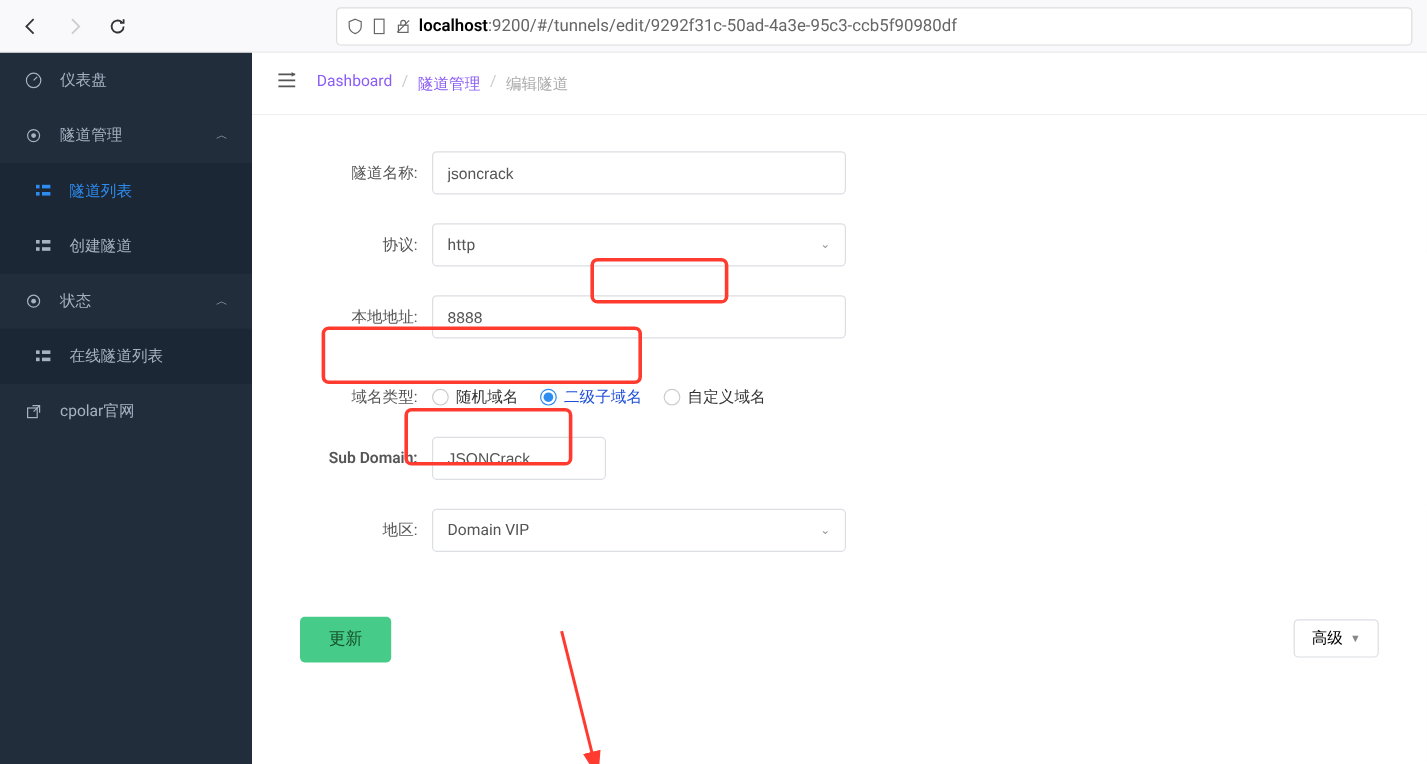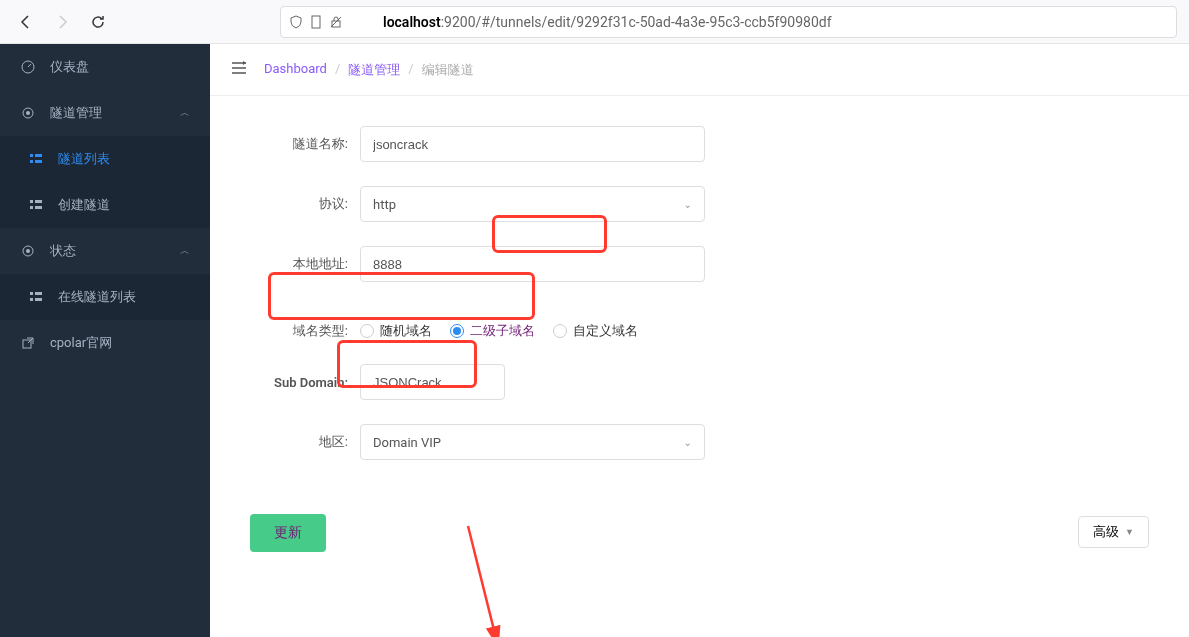--- a/index.html
+++ b/index.html
@@ -4,21 +4,21 @@
   <style>
     * { margin: 0; padding: 0; box-sizing: border-box; }
     body { font-family: -apple-system, BlinkMacSystemFont, "Segoe UI", Roboto, Arial, sans-serif; font-size: 14px; color: #333; background: #fff; }
     
     
     .browser-bar { height: 44px; display: flex; align-items: center; padding: 0 12px; background: #f9f9fb; border-bottom: 1px solid #e5e5e5; gap: 8px; }
     .nav-btn { width: 28px; height: 28px; display: flex; align-items: center; justify-content: center; color: #555; cursor: pointer; border-radius: 4px; }
     .nav-btn.disabled { color: #ccc; }
     .url-bar { flex: 1; height: 32px; background: #fff; border: 1px solid #ddd; border-radius: 4px; display: flex; align-items: center; padding: 0 8px; gap: 6px; margin-left: 160px; }
     .url-icon { color: #666; display: flex; align-items: center; }
-    .url-text { font-size: 14px; color: #666; margin-left: 34px; }
+    .url-text { font-size: 14px; color: #666; }
     .url-text .bold { color: #000; font-weight: 600; }
     
     
     .app { display: flex; height: calc(100vh - 44px); }
     .sidebar { width: 210px; background: #222d3c; color: #a7b1c2; flex-shrink: 0; overflow-y: auto; }
     .sidebar-item { display: flex; align-items: center; padding: 14px 20px; cursor: pointer; gap: 14px; font-size: 13px; position: relative; }
     .sidebar-item.sub { padding-left: 28px; background: #1c2735; }
     .sidebar-item.sub.active { color: #2d8cf0; }
     .sidebar-item .chevron { position: absolute; right: 20px; font-size: 10px; }
     .sidebar-icon { width: 16px; display: inline-flex; justify-content: center; }
@@ -36,23 +36,23 @@
     .form-label { width: 130px; text-align: right; padding-right: 12px; font-size: 13px; color: #555; }
     .form-control { flex: 0 0 345px; }
     .form-input { width: 100%; height: 36px; border: 1px solid #dcdee2; border-radius: 4px; padding: 0 12px; font-size: 13px; color: #555; }
     .form-select { width: 100%; height: 36px; border: 1px solid #dcdee2; border-radius: 4px; padding: 0 12px; font-size: 13px; color: #555; background: #fff; display: flex; align-items: center; justify-content: space-between; cursor: pointer; }
     .form-select .chev { color: #999; font-size: 10px; }
     .radio-group { display: flex; gap: 18px; align-items: center; }
     .radio-item { display: flex; align-items: center; gap: 6px; cursor: pointer; font-size: 13px; }
     .radio-circle { width: 14px; height: 14px; border: 1px solid #ccc; border-radius: 50%; display: flex; align-items: center; justify-content: center; }
     .radio-item.selected .radio-circle { border-color: #2d8cf0; }
     .radio-item.selected .radio-dot { width: 8px; height: 8px; background: #2d8cf0; border-radius: 50%; }
-    .radio-item.selected .radio-label { color: #701a75; }
-    
-    .btn-update { background: #47cb89; color: #701a75; border: none; padding: 10px 24px; border-radius: 4px; font-size: 14px; cursor: pointer; margin-left: 20px; margin-top: 30px; }
+    .radio-item.selected .radio-label { color: #1d4ed8; }
+    
+    .btn-update { background: #47cb89; color: #14532d; border: none; padding: 10px 24px; border-radius: 4px; font-size: 14px; cursor: pointer; margin-left: 20px; margin-top: 30px; }
     .btn-advanced { border: 1px solid #dcdee2; background: #fff; padding: 6px 14px; border-radius: 4px; font-size: 13px; cursor: pointer; display: flex; align-items: center; gap: 6px; position: absolute; right: 40px; top: 420px; }
     .btn-advanced .caret { font-size: 9px; color: #888; }
     
     .highlight-box { border: 3px solid #ff3b30; border-radius: 6px; position: absolute; pointer-events: none; }
     .hl1 { top: 215px; left: 492px; width: 115px; height: 38px; }
     .hl2 { top: 272px; left: 268px; width: 267px; height: 48px; }
     .hl3 { top: 340px; left: 337px; width: 140px; height: 48px; }
     
     .arrow { position: absolute; top: 420px; left: 248px; pointer-events: none; }
   </style>

